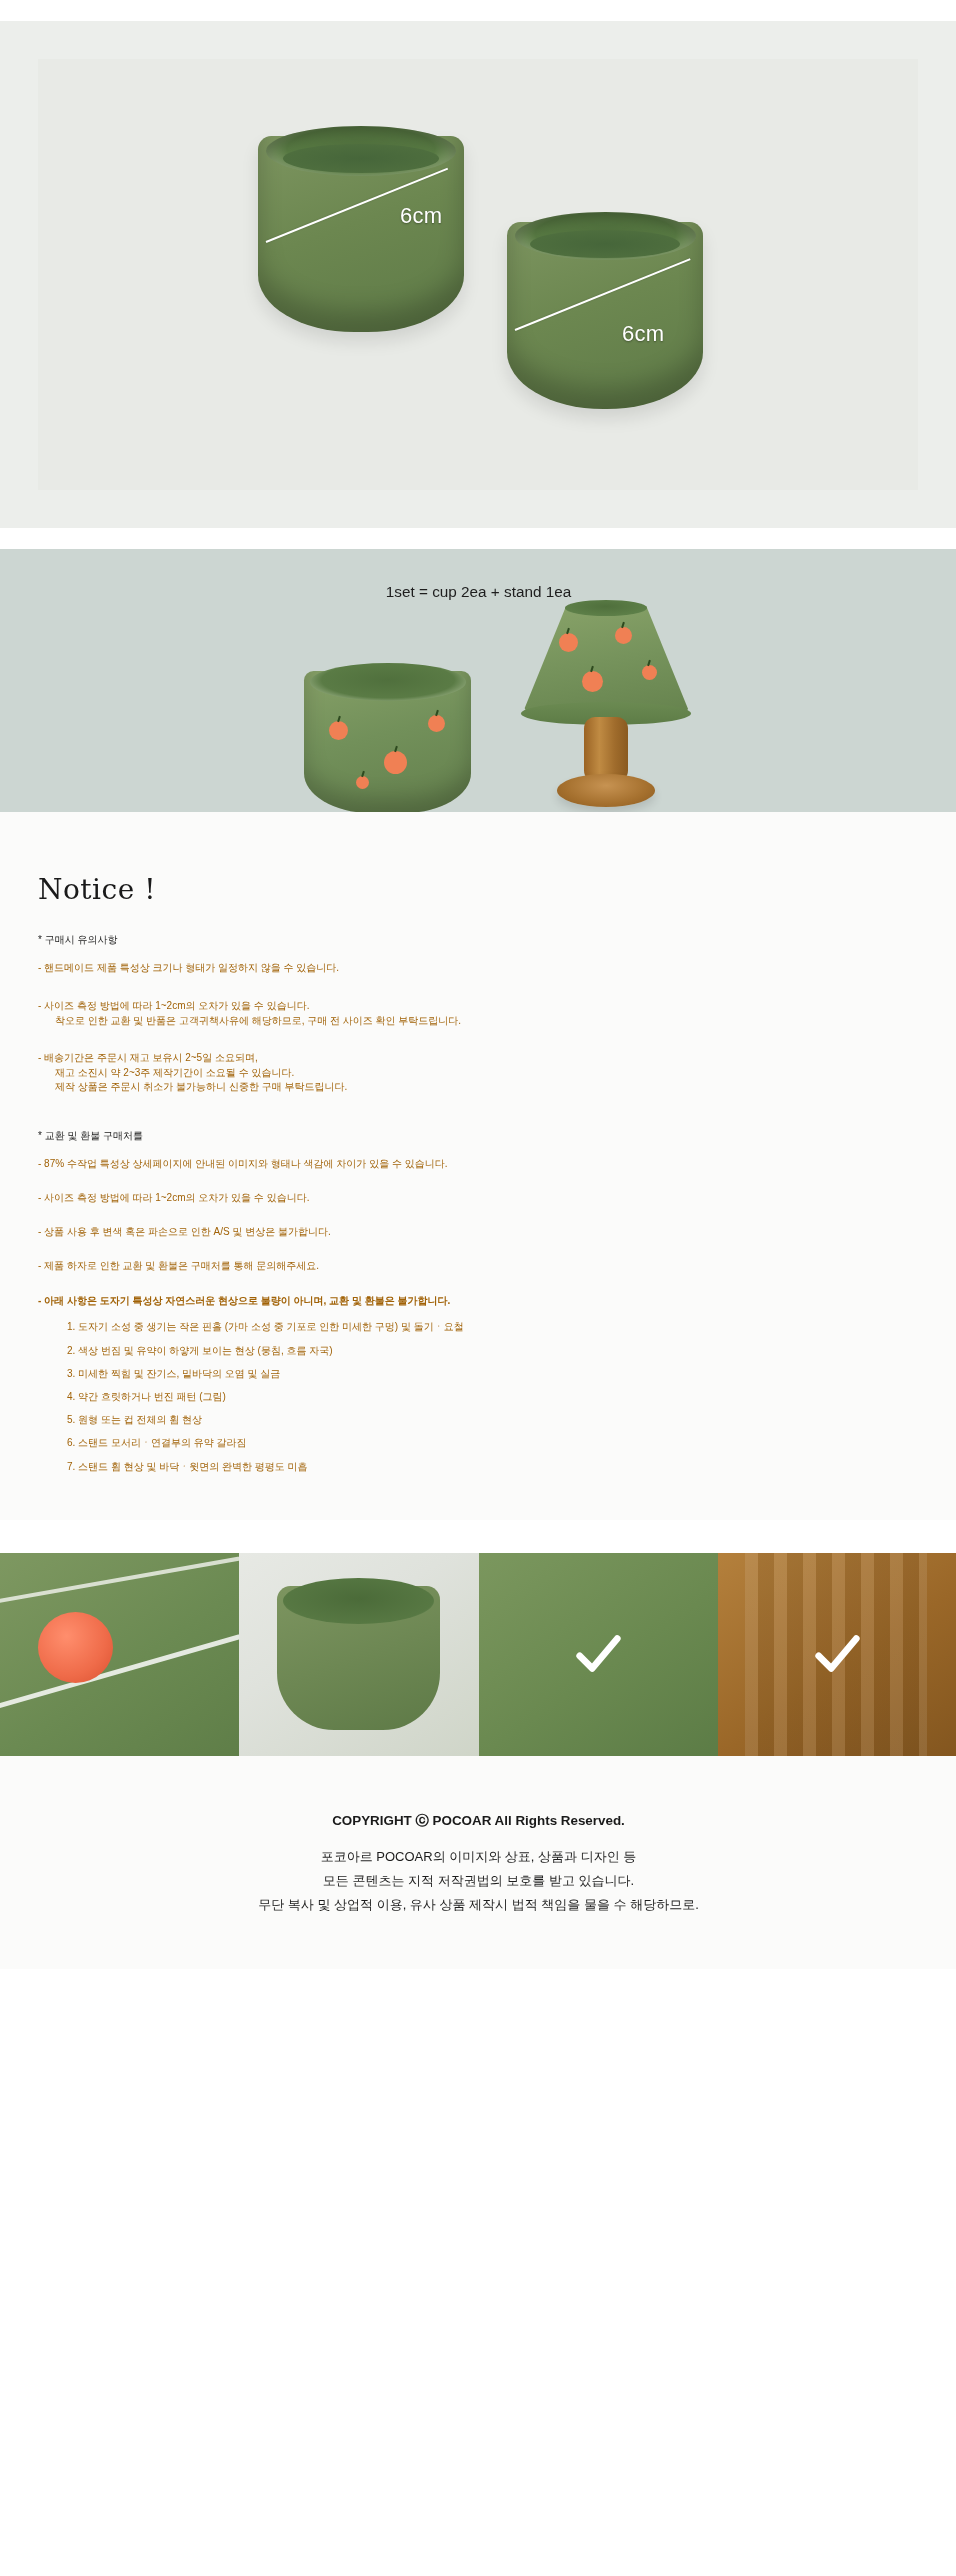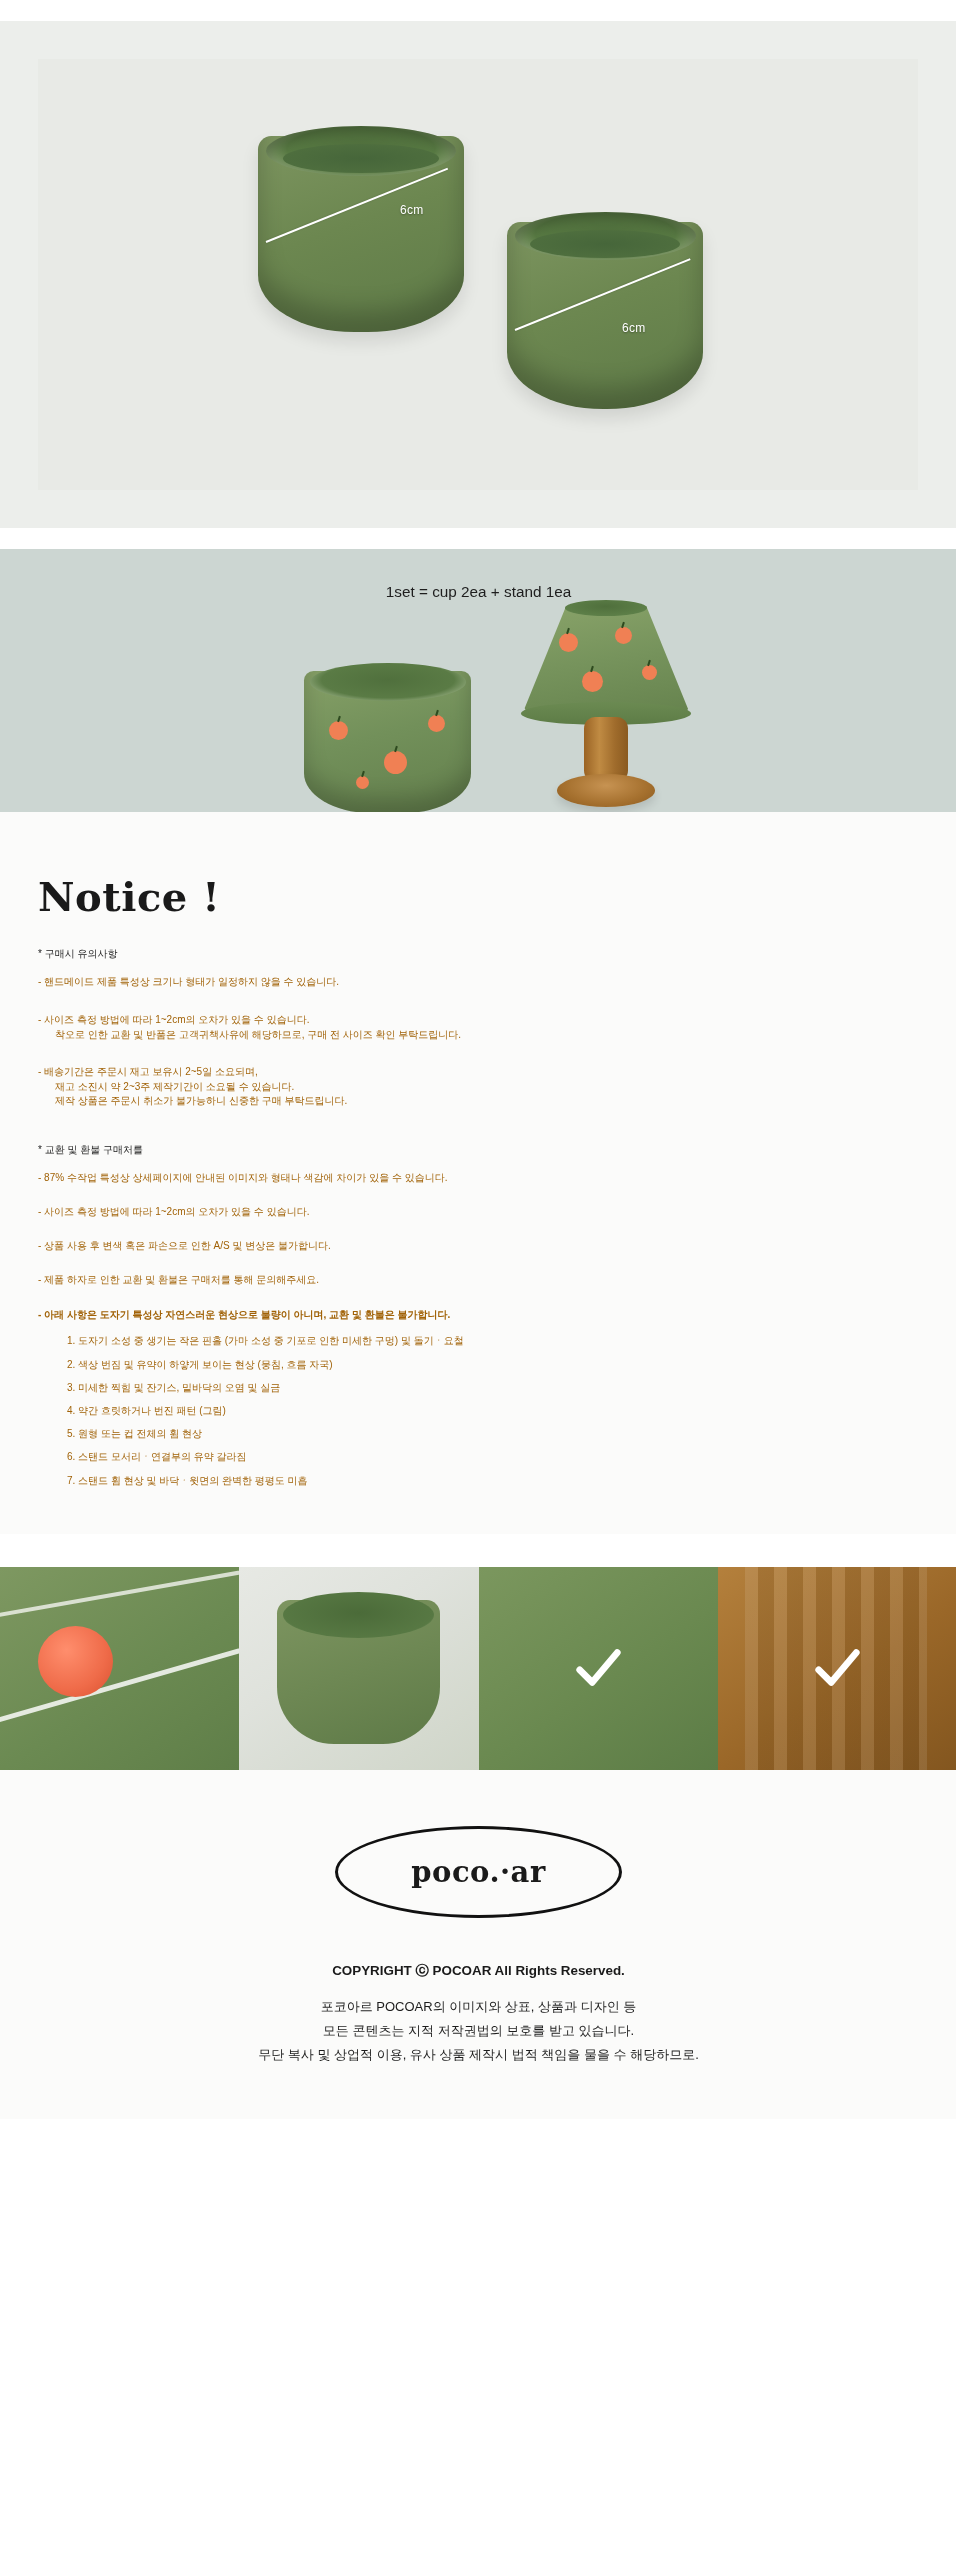--- a/index.html
+++ b/index.html
@@ -72,21 +72,21 @@
     height: 1.9px;
     background: #ffffff;
     transform-origin: left center;
     box-shadow: 0 0 1.9px rgba(0,0,0,.2);
   }
   .m1 { left: 228px; top: 182px; width: 196px; transform: rotate(-22deg); }
   .m2 { left: 477px; top: 270px; width: 189px; transform: rotate(-22deg); }
   .measure-label {
     position: absolute;
     color: #ffffff;
-    font-size: 12px;
+    font-size: 22px;
     letter-spacing: 0.3px;
     text-shadow: 0 1px 1.9px rgba(0,0,0,.35);
   }
   .ml1 { left: 362px; top: 144px; }
   .ml2 { left: 584px; top: 262px; }
 
   
   .photo-set {
     width: 957px;
     height: 263px;
@@ -156,22 +156,22 @@
   }
 
   
   .notice {
     width: 957px;
     background: #fbfbfa;
     padding: 61px 38px 38px 38px;
   }
   .notice-title {
     font-family: "DejaVu Serif", serif;
-    font-weight: bold;
-    font-size: 40px;
+    font-weight: normal;
+    font-size: 28px;
     letter-spacing: 0.5px;
     margin-bottom: 27px;
   }
   .block-head {
     font-size: 10px;
     font-weight: normal;
     margin-top: 21px;
     margin-bottom: 13.4px;
   }
   .line {
@@ -361,23 +361,20 @@
       <div class="ridge"></div>
       <div class="check">
         <svg viewBox="0 0 54 54">
             <path d="M8 29 L21 42 L47 11" fill="none" stroke="#ffffff" stroke-width="7" stroke-linecap="round" stroke-linejoin="round"></path>
           </svg>
       </div>
     </div>
   </div>
 
   <div class="footer">
-    <div class="logo-wrap">
-      <div class="logo">poco.·ar</div>
-    </div>
     <div class="copyright">COPYRIGHT ⓒ POCOAR All Rights Reserved.</div>
     <div class="foot-line">포코아르 POCOAR의 이미지와 상표, 상품과 디자인 등</div>
     <div class="foot-line">모든 콘텐츠는 지적 저작권법의 보호를 받고 있습니다.</div>
     <div class="foot-line">무단 복사 및 상업적 이용, 유사 상품 제작시 법적 책임을 물을 수 해당하므로.</div>
   </div>
 
 </div>
 
 
 </body></html>

